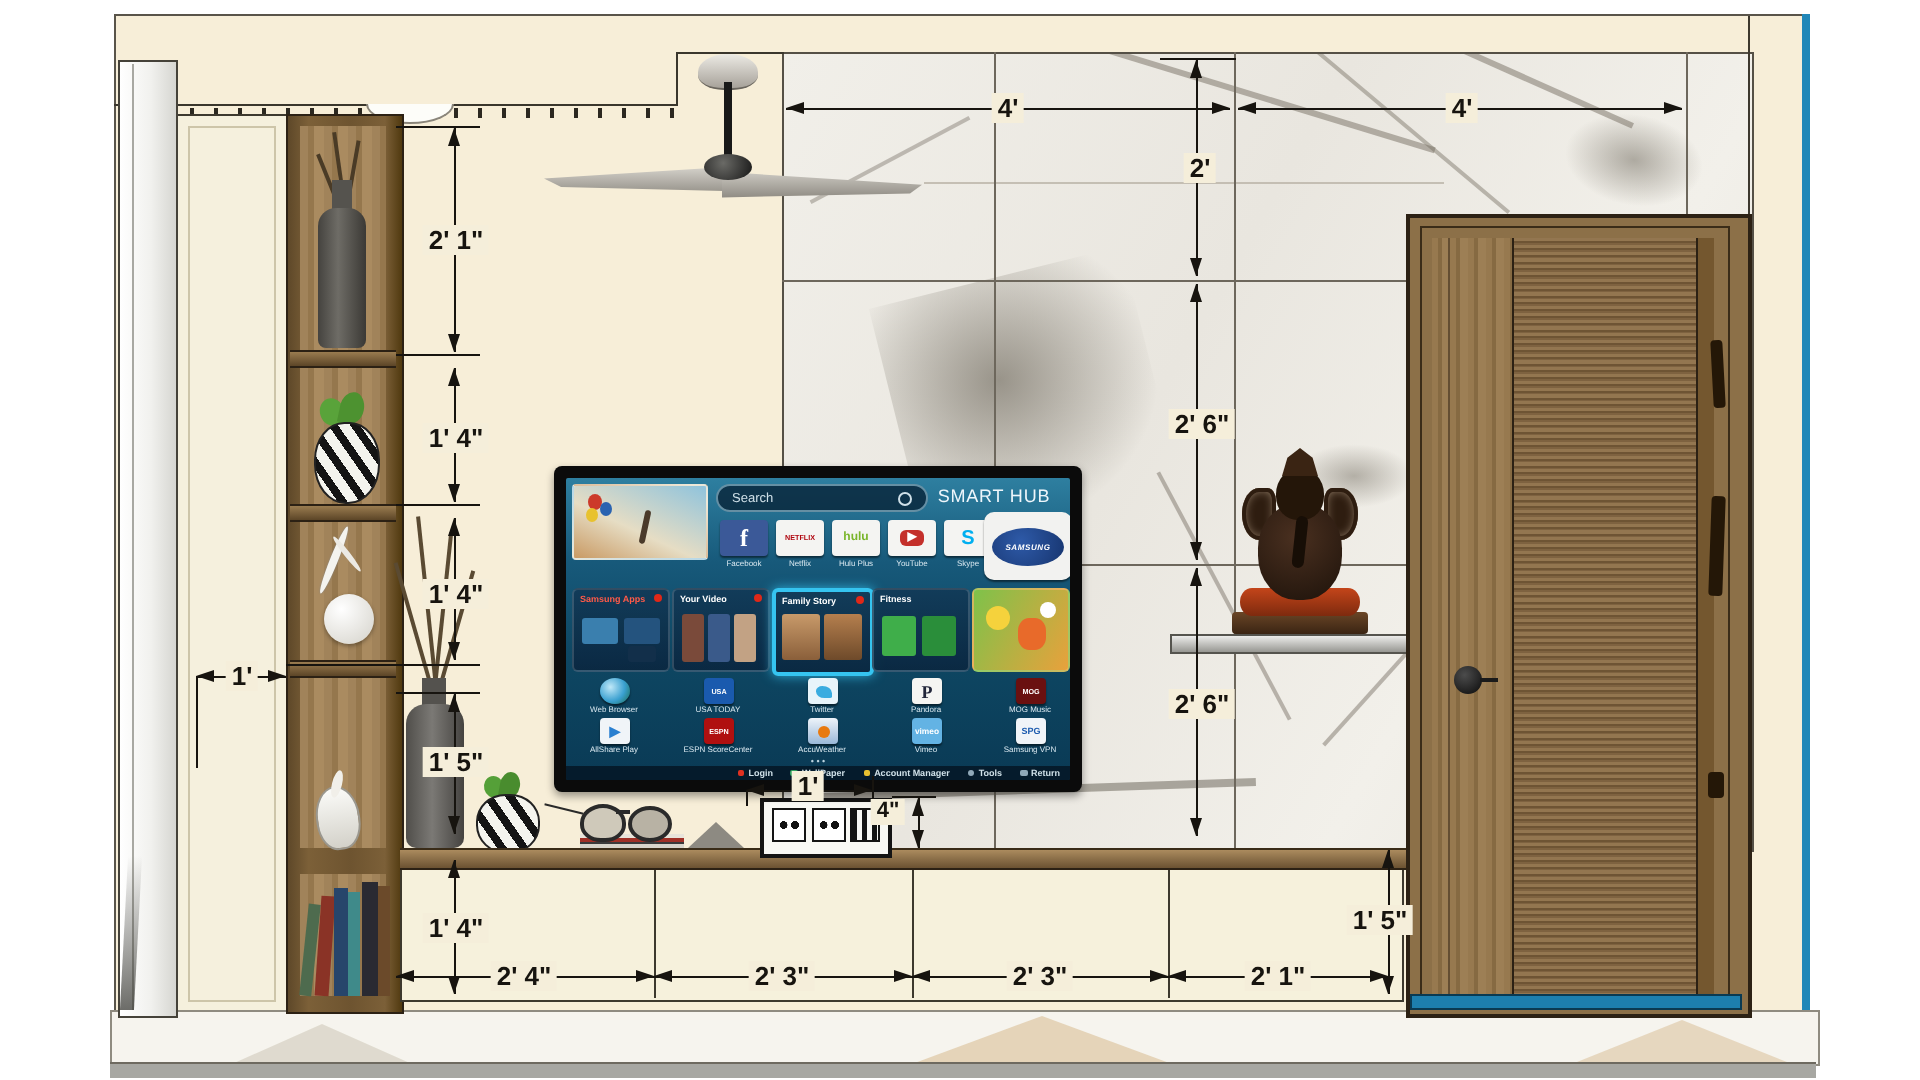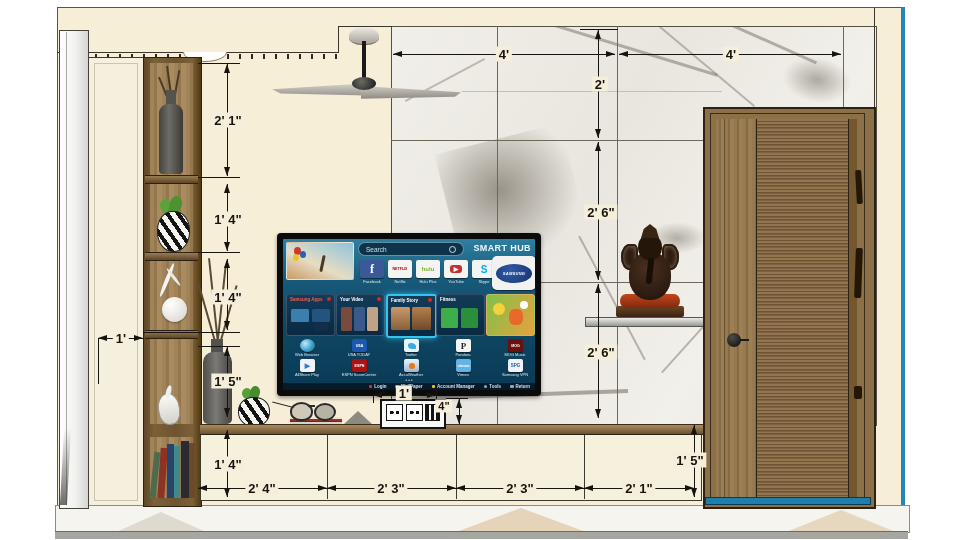--- a/index.html
+++ b/index.html
@@ -146,21 +146,21 @@
       <div class="abs" style="left:13px;top:8px;width:6px;height:7px;border-radius:50%;background:#2a63b0;"></div>
       <div class="abs" style="left:6px;top:11px;width:6px;height:7px;border-radius:50%;background:#e8c22e;"></div>
       <div class="abs" style="left:34px;top:12px;width:3px;height:17px;background:#4a3a2a;transform:rotate(12deg);border-radius:2px;"></div>
     </div>
 
     <div class="abs" style="left:75px;top:3px;width:104px;height:12px;border-radius:7px;background:rgba(8,35,55,.8);border:1px solid rgba(160,205,225,.6);display:flex;align-items:center;">
       <span style="font-size:6.5px;color:#cfe0e8;padding-left:7px;flex:1;">Search</span>
       <span class="abs" style="right:7px;top:2.5px;width:5px;height:5px;border:1px solid #cfe0e8;border-radius:50%;"></span>
     </div>
 
-    <div class="abs" style="left:180px;top:4px;width:68px;text-align:right;font-size:9px;font-weight:bold;color:#eef6fb;letter-spacing:.4px;">SMART HUB</div>
+    <div class="abs" style="left:180px;top:4px;width:68px;text-align:center;font-size:9px;font-weight:normal;color:#eef6fb;letter-spacing:.4px;">SMART HUB</div>
 
     <div class="tile" style="left:77px;top:21px;width:24px;height:18px;background:#3b5998;">
       <b style="color:#fff;font-size:12px;font-family:'Liberation Serif',serif;">f</b>
       </div>
     <div class="tile" style="left:105px;top:21px;width:24px;height:18px;background:#f4f4f2;">
       <b style="color:#b00610;font-size:3.6px;">NETFLIX</b>
       </div>
     <div class="tile" style="left:133px;top:21px;width:24px;height:18px;background:#f4f4f2;">
       <b style="color:#79b52a;font-size:6px;">hulu</b>
       </div>

